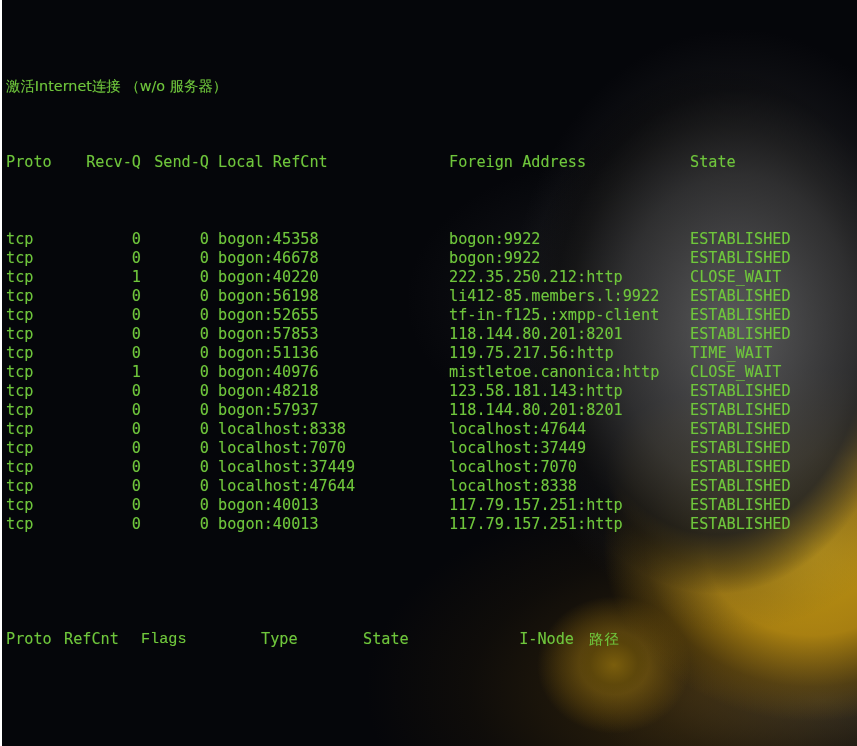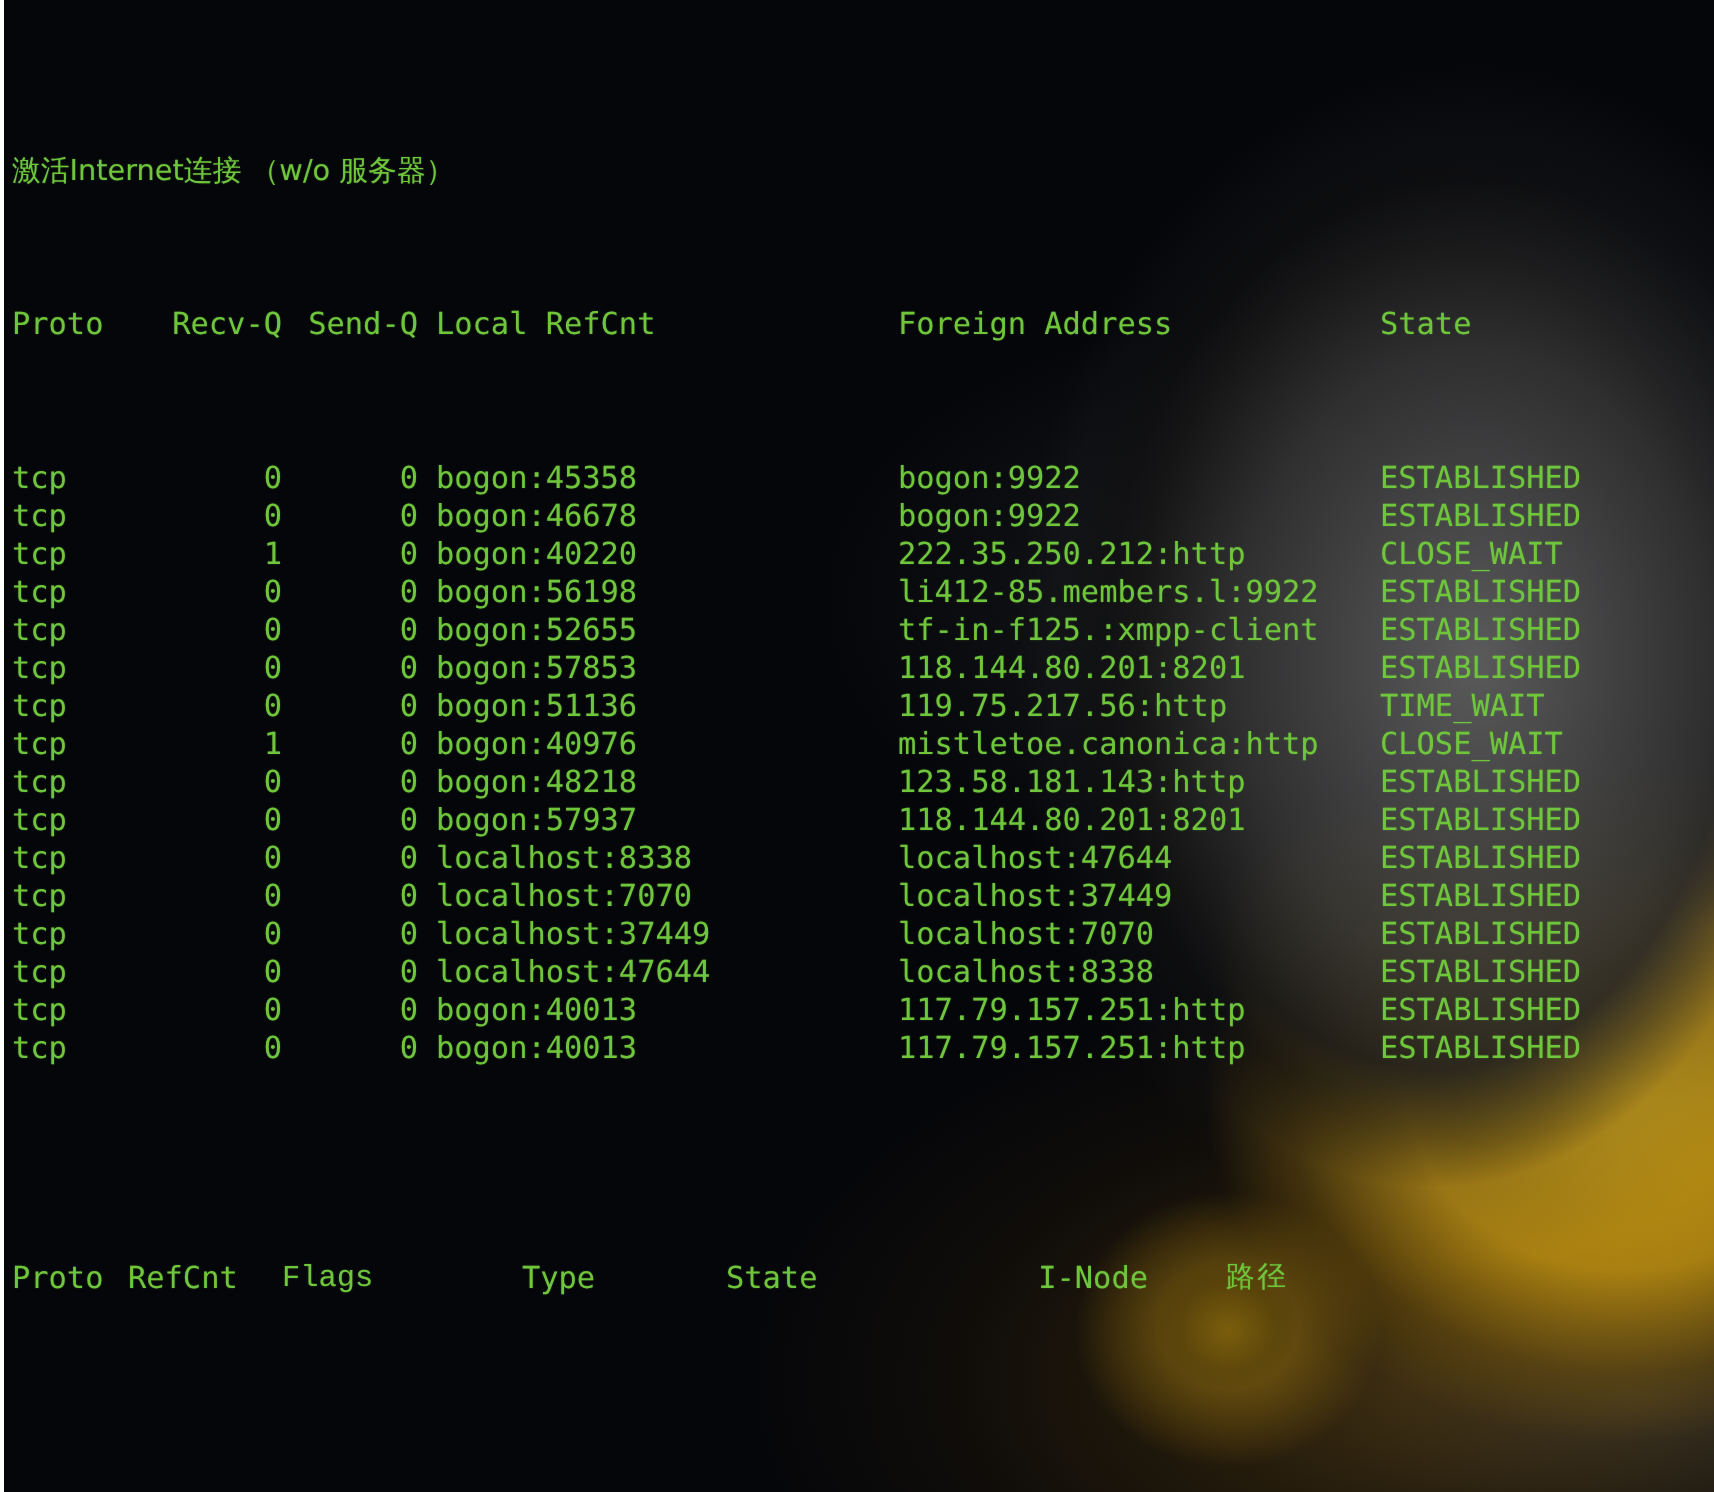--- a/index.html
+++ b/index.html
@@ -127,21 +127,21 @@
   .c-local   { left: 212px; }
   .c-foreign { left: 443px; }
   .c-state   { left: 684px; }
 
   .u-proto   { left: 0px; }
   .u-refcnt  { left: 58px; }
   .u-flags   { left: 135px; font-family: Liberation Mono, monospace; }
   .u-type    { left: 255px; text-align: center; }
   .u-ustate  { left: 357px; }
   .u-inode   { left: 490px; width: 78px; text-align: right; }
-  .u-path    { left: 607px; }
+  .u-path    { left: 583px; }
 </style>
 </head>
 <body>
 
 <div id="terminal">
   <div id="wallpaper"></div>
 
   <div id="screen">
 
     

